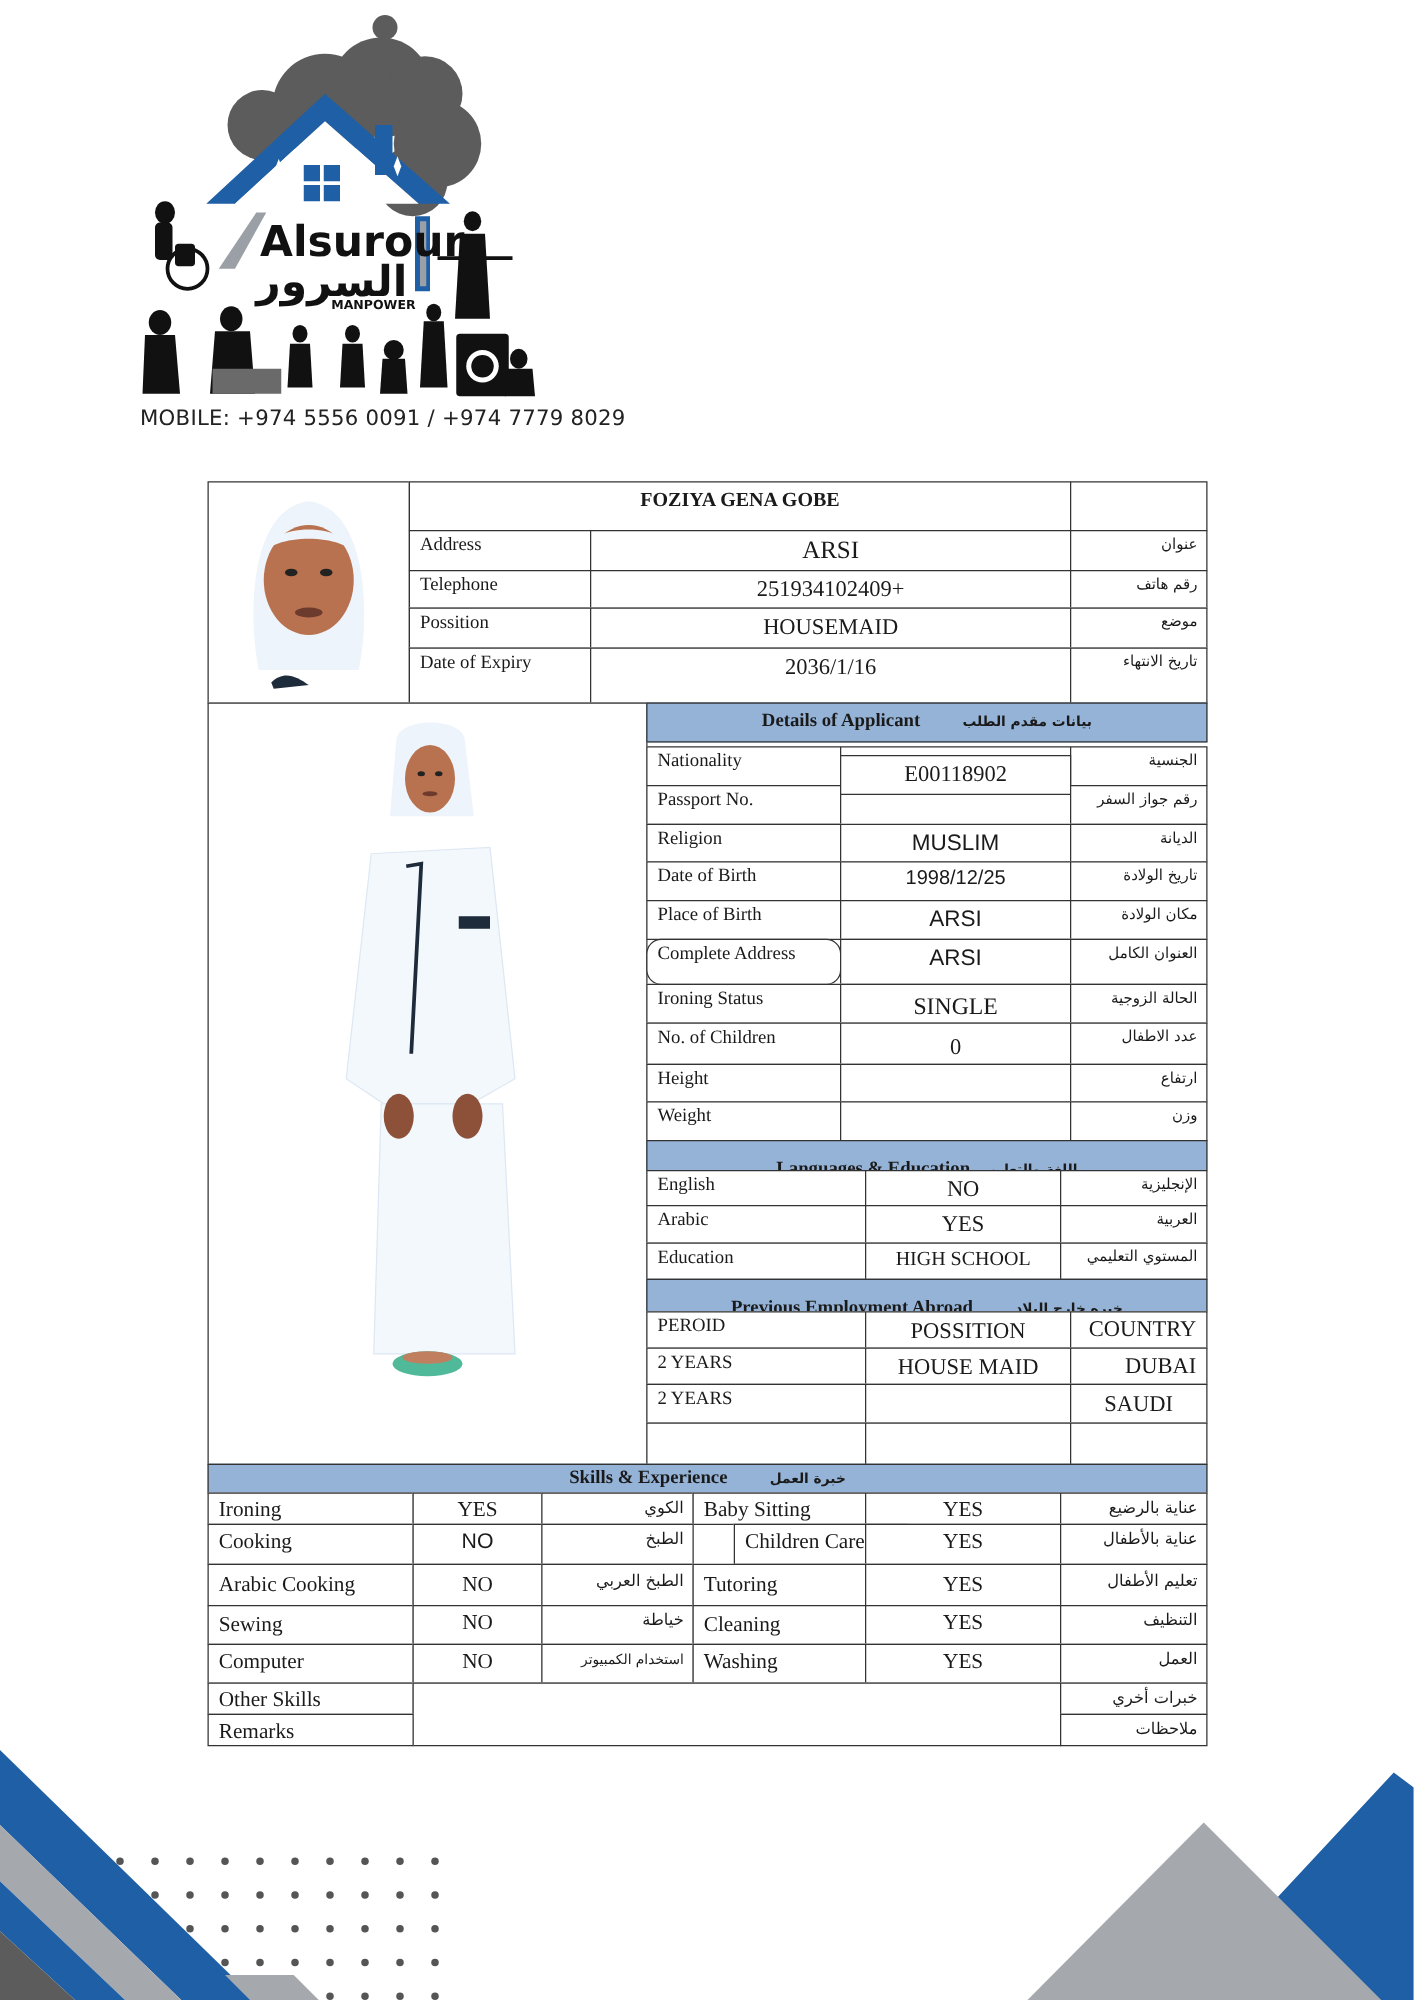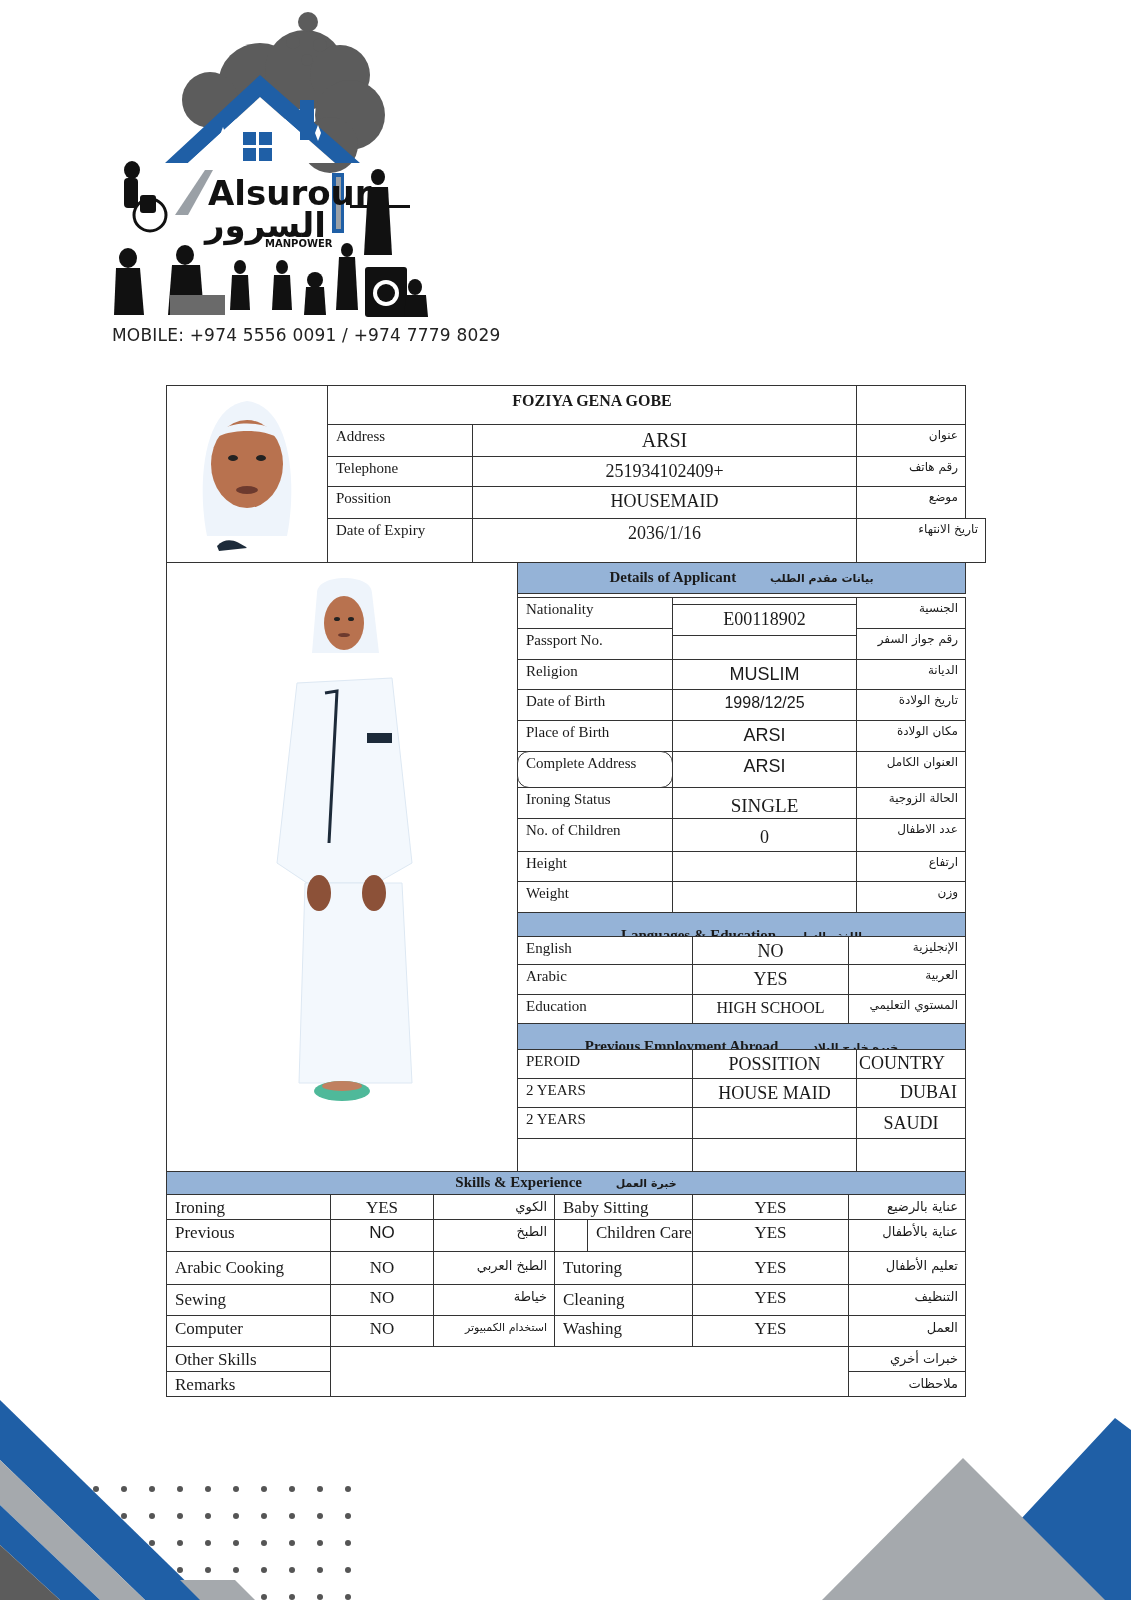--- a/index.html
+++ b/index.html
@@ -117,21 +117,21 @@
 <div class="cell lbl" style="left:327px;top:456px;width:146px;height:31px;">Telephone</div>
 <div class="cell val" style="left:472px;top:456px;width:385px;height:31px;">251934102409+</div>
 <div class="cell ar" style="left:856px;top:456px;width:110px;height:31px;">رقم هاتف</div>
 
 <div class="cell lbl" style="left:327px;top:486px;width:146px;height:33px;">Possition</div>
 <div class="cell val" style="left:472px;top:486px;width:385px;height:33px;">HOUSEMAID</div>
 <div class="cell ar" style="left:856px;top:486px;width:110px;height:33px;">موضع</div>
 
 <div class="cell lbl" style="left:327px;top:518px;width:146px;height:45px;">Date of Expiry</div>
 <div class="cell val" style="left:472px;top:518px;width:385px;height:45px;">2036/1/16</div>
-<div class="cell ar" style="left:856px;top:518px;width:130px;height:45px;">تاريخ الانتهاء</div>
+<div class="cell ar" style="left:856px;top:518px;width:110px;height:45px;">تاريخ الانتهاء</div>
 
 <div class="cell photo-bg" style="left:166px;top:562px;width:352px;height:610px;">
   <svg width="350" height="608" viewBox="0 0 350 608">
     <path d="M150,30 C150,10 205,10 205,30 L212,90 L145,90 Z" fill="#eef4fb"></path>
     <ellipse cx="177" cy="60" rx="20" ry="27" fill="#b8724f"></ellipse>
     <ellipse cx="170" cy="56" rx="3" ry="2" fill="#222"></ellipse>
       <ellipse cx="184" cy="56" rx="3" ry="2" fill="#222"></ellipse>
     <ellipse cx="177" cy="72" rx="6" ry="2" fill="#6d3a2e"></ellipse>
     <path d="M130,120 L225,115 L245,300 L210,320 L140,320 L110,300 Z" fill="#f3f8fd" stroke="#dde8f3"></path>
     <path d="M158,130 L170,128 L162,280" stroke="#1d2b3a" stroke-width="3" fill="none"></path>
@@ -210,21 +210,21 @@
   <div class="cell ar" style="left:848px;top:994px;width:118px;height:30px;">المستوي التعليمي</div>
 </div>
 
 <div class="band" style="left:517px;top:1023px;width:449px;height:27px;">
   <span>Previous Employment Abroad</span>
   <span class="ar2">خبره خارج البلاد</span>
 </div>
 <div>
   <div class="cell lbl" style="left:517px;top:1049px;width:176px;height:30px;">PEROID</div>
   <div class="cell val" style="left:692px;top:1049px;width:165px;height:30px;">POSSITION</div>
-  <div class="cell" style="left:856px;top:1049px;width:110px;height:30px;text-align:right;padding:3px 20px 0 0;font-size:18px;">COUNTRY</div>
+  <div class="cell" style="left:856px;top:1049px;width:110px;height:30px;text-align:right;padding:3px 8px 0 0;font-size:18px;">COUNTRY</div>
 
   <div class="cell lbl" style="left:517px;top:1078px;width:176px;height:30px;">2 YEARS</div>
   <div class="cell val" style="left:692px;top:1078px;width:165px;height:30px;">HOUSE MAID</div>
   <div class="cell" style="left:856px;top:1078px;width:110px;height:30px;text-align:right;padding:3px 8px 0 0;font-size:18px;">DUBAI</div>
 
   <div class="cell lbl" style="left:517px;top:1107px;width:176px;height:32px;">2 YEARS</div>
   <div class="cell val" style="left:692px;top:1107px;width:165px;height:32px;"></div>
   <div class="cell" style="left:856px;top:1107px;width:110px;height:32px;text-align:center;padding-top:5px;font-size:18px;">SAUDI</div>
 
   <div class="cell lbl" style="left:517px;top:1138px;width:176px;height:34px;"></div>
@@ -239,21 +239,21 @@
 
 <div>
 
   <div class="cell sk" style="left:166px;top:1194px;width:165px;height:26px;">Ironing</div>
   <div class="cell skv" style="left:330px;top:1194px;width:104px;height:26px;">YES</div>
   <div class="cell ska" style="left:433px;top:1194px;width:122px;height:26px;">الكوي</div>
   <div class="cell sk" style="left:554px;top:1194px;width:139px;height:26px;">Baby Sitting</div>
   <div class="cell skv" style="left:692px;top:1194px;width:157px;height:26px;">YES</div>
   <div class="cell ska" style="left:848px;top:1194px;width:118px;height:26px;">عناية بالرضيع</div>
 
-  <div class="cell sk" style="left:166px;top:1219px;width:165px;height:33px;">Previous</div>
+  <div class="cell sk" style="left:166px;top:1219px;width:165px;height:33px;">Cooking</div>
   <div class="cell skv sans" style="left:330px;top:1219px;width:104px;height:33px;">NO</div>
   <div class="cell ska" style="left:433px;top:1219px;width:122px;height:33px;">الطبخ</div>
   <div class="cell sk" style="left:554px;top:1219px;width:139px;height:33px;margin-left:33px;">Children Care</div>
   <div class="cell skv" style="left:692px;top:1219px;width:157px;height:33px;">YES</div>
   <div class="cell ska" style="left:848px;top:1219px;width:118px;height:33px;">عناية بالأطفال</div>
 
   <div class="cell sk" style="left:166px;top:1251px;width:165px;height:34px;padding-top:6px;">Arabic Cooking</div>
   <div class="cell skv" style="left:330px;top:1251px;width:104px;height:34px;padding-top:6px;">NO</div>
   <div class="cell ska" style="left:433px;top:1251px;width:122px;height:34px;padding-top:6px;">الطبخ العربي</div>
   <div class="cell sk" style="left:554px;top:1251px;width:139px;height:34px;padding-top:6px;">Tutoring</div>

